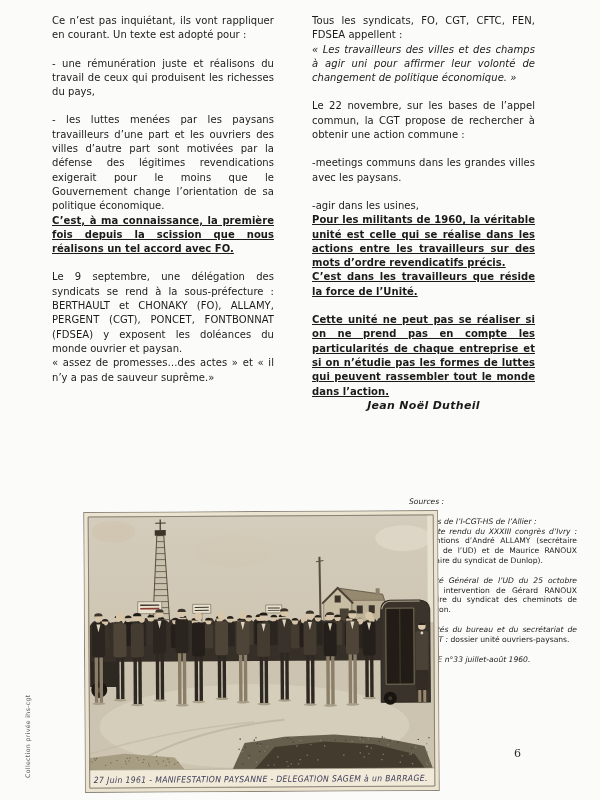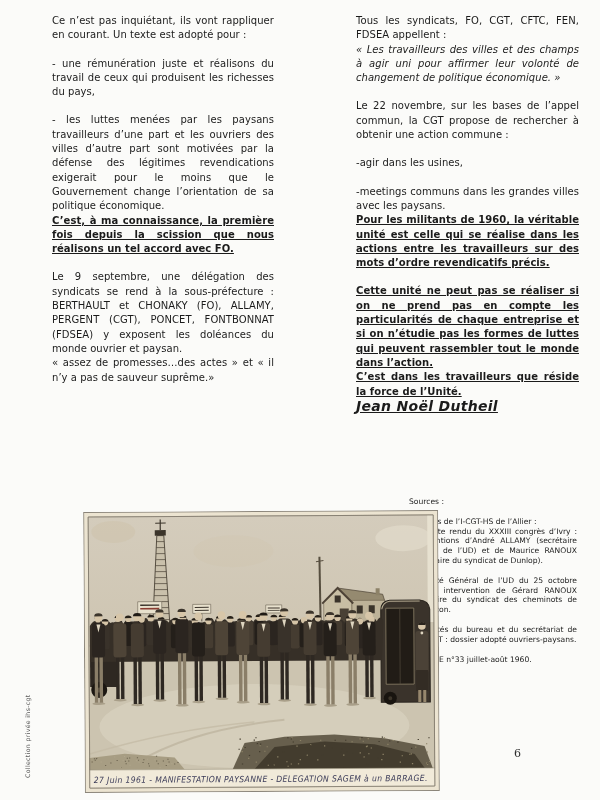--- a/index.html
+++ b/index.html
@@ -4,32 +4,32 @@
 <style>
   html,body{margin:0;padding:0;}
   body{
     width:600px;height:800px;position:relative;overflow:hidden;
     background:#fbfbf9;color:#1b1b1b;
     font-family:"DejaVu Sans",sans-serif;
   }
   .col{position:absolute;top:14px;font-size:10px;line-height:14.3px;
        text-align:justify;letter-spacing:.05px;}
   .col-left{left:52px;width:222px;}
-  .col-right{left:312px;width:223px;margin-left:44px;}
+  .col-right{left:312px;width:223px;}
   .col p{margin:0;}
   p.gap{margin-top:14px;}
   .bold{font-weight:bold;text-decoration:underline;}
   .ital{font-style:italic;}
   .militants{margin-top:30px;}
-  .signature{margin-top:8px;text-align:left;font-weight:bold;font-style:italic;
-             font-size:14px;letter-spacing:.3px;text-decoration:underline;}
+  .signature{margin-top:8px;text-align:center;font-weight:bold;font-style:italic;
+             font-size:11px;letter-spacing:.3px;}
   .sources{position:absolute;left:409px;top:497px;width:168px;
            font-size:7.6px;line-height:9.8px;text-align:justify;color:#1d1d1d;}
   .sources p{margin:0 0 10px 0;}
-  .sources .it{}
+  .sources .it{font-style:italic;}
   .photo-fig{position:absolute;left:44px;top:495px;width:355px;height:281px;
              transform:rotate(-0.35deg);}
   .photo-fig svg{display:block;width:355px;height:281px;}
   .caption-text{font-family:"DejaVu Sans",sans-serif;font-style:italic;
                 font-size:8.6px;fill:#3b3b58;letter-spacing:.4px;}
   .credit{position:absolute;left:31px;bottom:22px;white-space:nowrap;
           transform-origin:0 100%;transform:rotate(-90deg);
           font-size:6.2px;color:#5a5a5a;letter-spacing:.35px;}
   .pagenum{position:absolute;left:514px;top:747px;
            font-family:"DejaVu Serif",serif;font-size:11px;color:#2e2e2e;}
@@ -43,39 +43,39 @@
   <p class="gap">- les luttes menées par les paysans travailleurs d’une part et les ouvriers des villes d’autre part sont motivées par la défense des légitimes revendications exigerait pour le moins que le Gouvernement change l’orientation de sa politique économique.</p>
   <p class="bold">C’est, à ma connaissance, la première fois depuis la scission que nous réalisons un tel accord avec FO.</p>
   <p class="gap">Le 9 septembre, une délégation des syndicats se rend à la sous-préfecture : BERTHAULT et CHONAKY (FO), ALLAMY, PERGENT (CGT), PONCET, FONTBONNAT (FDSEA) y exposent les doléances du monde ouvrier et paysan.</p>
   <p>« assez de promesses…des actes » et « il n’y a pas de sauveur suprême.»</p>
 </div>
 
 <div class="col col-right">
   <p>Tous les syndicats, FO, CGT, CFTC, FEN, FDSEA appellent :</p>
   <p class="ital">« Les travailleurs des villes et des champs à agir uni pour affirmer leur volonté de changement de politique économique. »</p>
   <p class="gap">Le 22 novembre, sur les bases de l’appel commun, la CGT propose de rechercher à obtenir une action commune :</p>
+  <p class="gap">-meetings communs dans les grandes villes avec les paysans.</p>
   <p class="gap">-agir dans les usines,</p>
-  <p class="gap">-meetings communs dans les grandes villes avec les paysans.</p>
   <p class="bold militants">Pour les militants de 1960, la véritable unité est celle qui se réalise dans les actions entre les travailleurs sur des mots d’ordre revendicatifs précis.</p>
+  <p class="bold">C’est dans les travailleurs que réside la force de l’Unité.</p>
   <p class="bold gap">Cette unité ne peut pas se réaliser si on ne prend pas en compte les particularités de chaque entreprise et si on n’étudie pas les formes de luttes qui peuvent rassembler tout le monde dans l’action.</p>
-  <p class="bold">C’est dans les travailleurs que réside la force de l’Unité.</p>
   <p class="signature">Jean Noël Dutheil</p>
 </div>
 
 <div class="sources">
   <p class="it">Sources :</p>
   <p>
     <span class="it">Archives de l’I-CGT-HS de l’Allier :</span><br>
     <span class="it">- Compte rendu du XXXIII congrès d’Ivry :</span><span> interventions d’André ALLAMY (secrétaire général de l’UD) et de Maurice RANOUX (secrétaire du syndicat de Dunlop).</span>
   </p>
   <p>
     <span class="it">- Comité Général de l’UD du 25 octobre 1959 :</span><span> intervention de Gérard RANOUX secrétaire du syndicat des cheminots de Montluçon.</span>
   </p>
   <p>
-    <span class="it">- Activités du bureau et du secrétariat de l’UD CGT :</span><span> dossier adopté ouvriers-paysans.</span>
+    <span class="it">- Activités du bureau et du secrétariat de l’UD CGT :</span><span> dossier unité ouvriers-paysans.</span>
   </p>
   <p class="it">- L’UNITE n°33 juillet-août 1960.</p>
 </div>
 
 <figure class="photo-fig">
   <svg viewBox="0 0 355 281" xmlns="http://www.w3.org/2000/svg">
 
     <rect x="0.5" y="0.5" width="354" height="280" fill="#ece4d1" stroke="#8b857a" stroke-width="1"></rect>
     <rect x="5" y="5" width="345" height="271" fill="#efe8d6" stroke="#9a927f" stroke-width="0.7"></rect>
 

